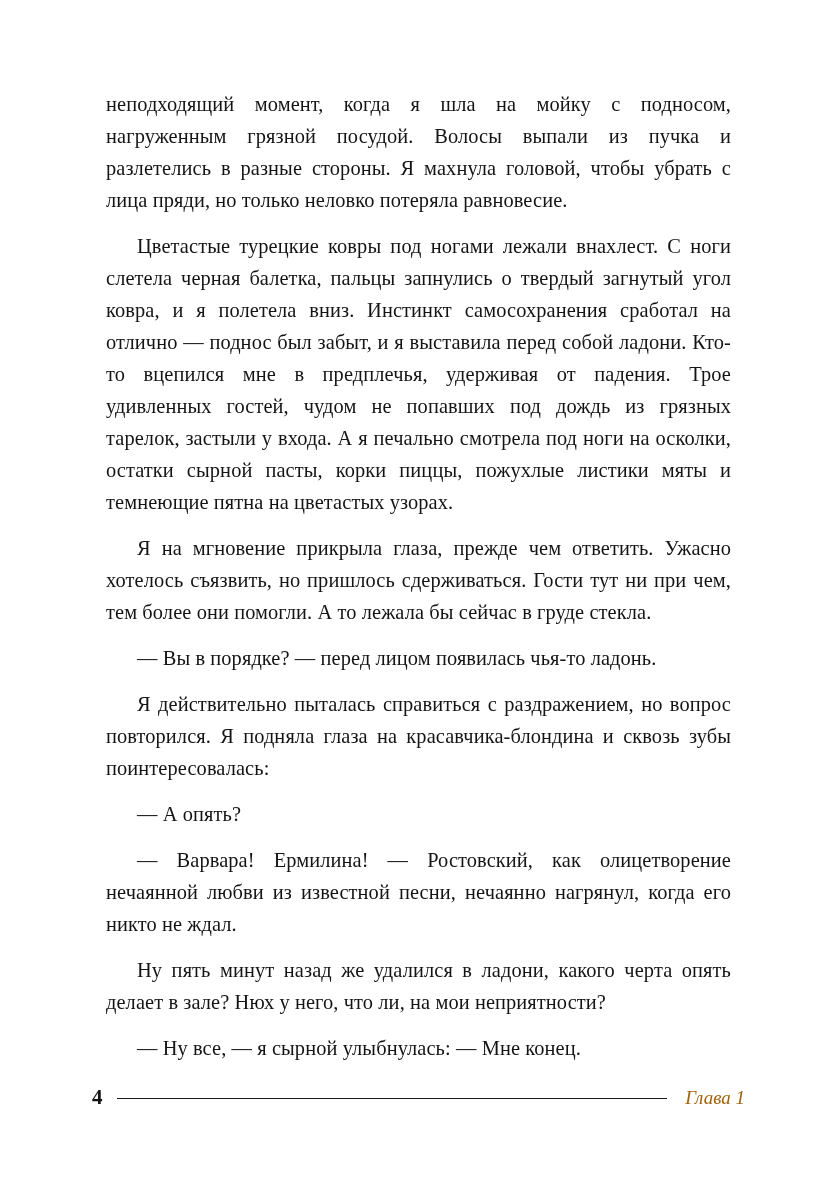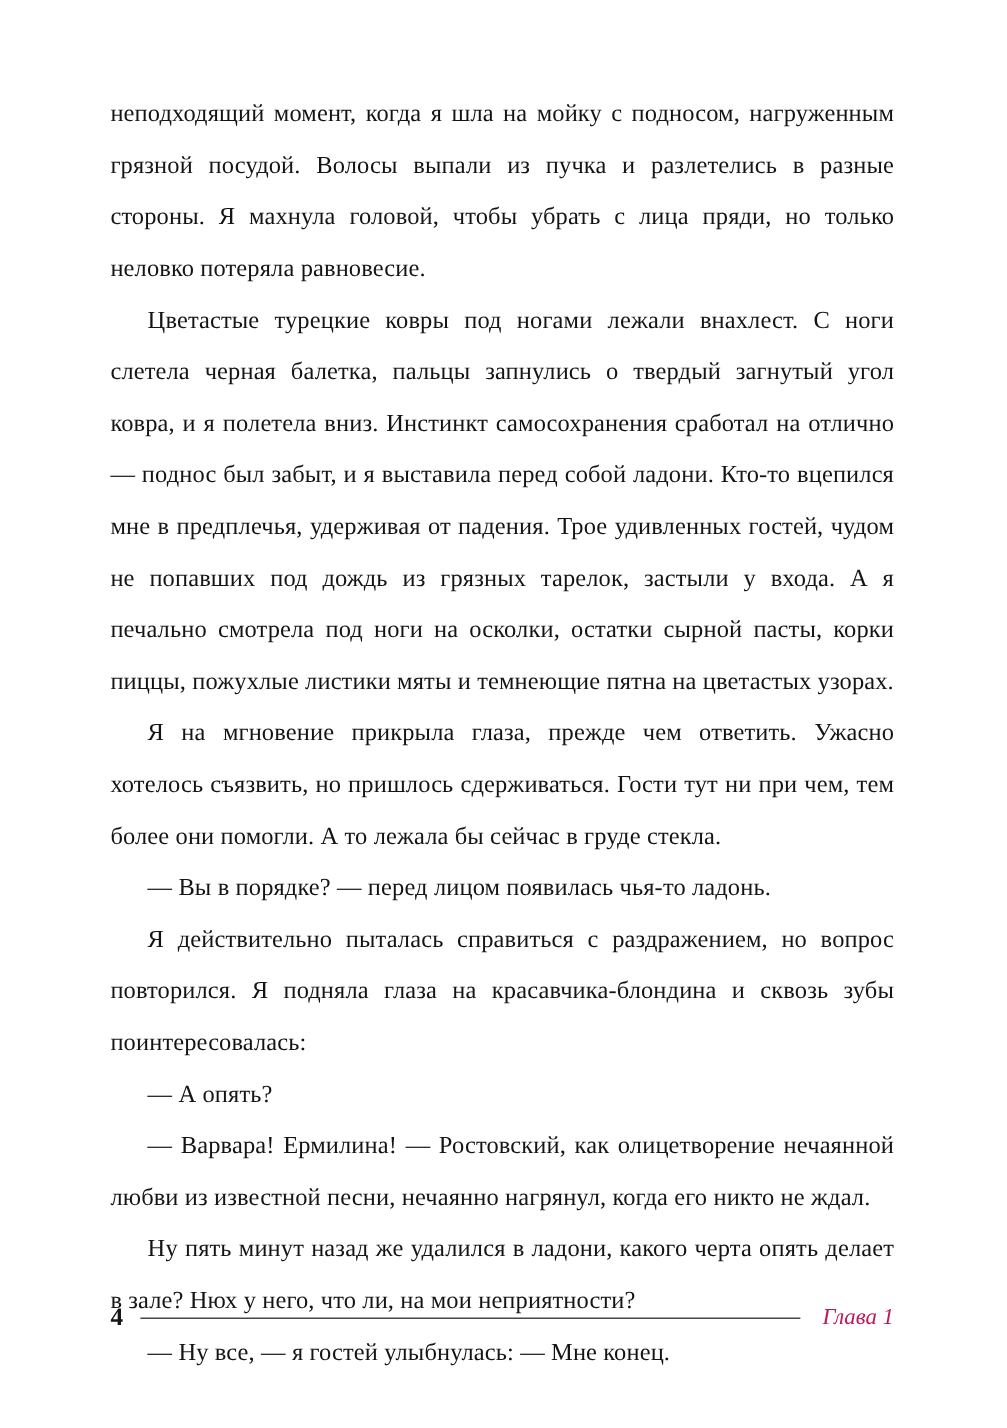--- a/index.html
+++ b/index.html
@@ -23,23 +23,23 @@
     height: 1190px;
     box-sizing: border-box;
   }
   .text-block {
     position: absolute;
     left: 92px;
     top: 74px;
     width: 653px;
   }
   .para {
-    margin: 0;
+    margin: 14px;
     font-size: 20.4px;
-    line-height: 43px;
+    line-height: 32px;
     text-align: justify;
     text-justify: inter-word;
     hyphens: manual;
     letter-spacing: 0.1px;
   }
   .para.indent {
     text-indent: 31px;
   }
   .footer {
     position: absolute;
@@ -63,38 +63,38 @@
     height: 1px;
     background: #1a1a1a;
     margin-top: 2px;
   }
   .chapter-label {
     flex: 0 0 auto;
     padding-left: 18px;
     font-size: 19px;
     font-style: italic;
     font-family: "Liberation Serif", "DejaVu Serif", serif;
-    color: #be185d;
+    color: #a16207;
   }
 </style>
 </head>
 <body>
 
 <div class="page">
 
   <div class="text-block">
     <p class="para">неподходящий момент, когда я шла на мойку с подносом, нагруженным грязной посудой. Волосы выпали из пучка и разлетелись в разные стороны. Я махнула головой, чтобы убрать с лица пряди, но только неловко потеряла равновесие.</p>
     <p class="para indent">Цветастые турецкие ковры под ногами лежали внахлест. С ноги слетела черная балетка, пальцы запнулись о твердый загнутый угол ковра, и я полетела вниз. Инстинкт самосохранения сработал на отлично — поднос был забыт, и я выставила перед собой ладони. Кто-то вцепился мне в предплечья, удерживая от падения. Трое удивленных гостей, чудом не попавших под дождь из грязных тарелок, застыли у входа. А я печально смотрела под ноги на осколки, остатки сырной пасты, корки пиццы, пожухлые листики мяты и темнеющие пятна на цветастых узорах.</p>
     <p class="para indent">Я на мгновение прикрыла глаза, прежде чем ответить. Ужасно хотелось съязвить, но пришлось сдерживаться. Гости тут ни при чем, тем более они помогли. А то лежала бы сейчас в груде стекла.</p>
     <p class="para indent">— Вы в порядке? — перед лицом появилась чья-то ладонь.</p>
     <p class="para indent">Я действительно пыталась справиться с раздражением, но вопрос повторился. Я подняла глаза на красавчика-блондина и сквозь зубы поинтересовалась:</p>
     <p class="para indent">— А опять?</p>
     <p class="para indent">— Варвара! Ермилина! — Ростовский, как олицетворение нечаянной любви из известной песни, нечаянно нагрянул, когда его никто не ждал.</p>
     <p class="para indent">Ну пять минут назад же удалился в ладони, какого черта опять делает в зале? Нюх у него, что ли, на мои неприятности?</p>
-    <p class="para indent">— Ну все, — я гостей улыбнулась: — Мне конец.</p>
+    <p class="para indent">— Ну все, — я сырной улыбнулась: — Мне конец.</p>
   </div>
 
   <div class="footer">
     <div class="page-number">4</div>
     <div class="footer-rule"></div>
     <div class="chapter-label">Глава 1</div>
   </div>
 
 </div>
 

